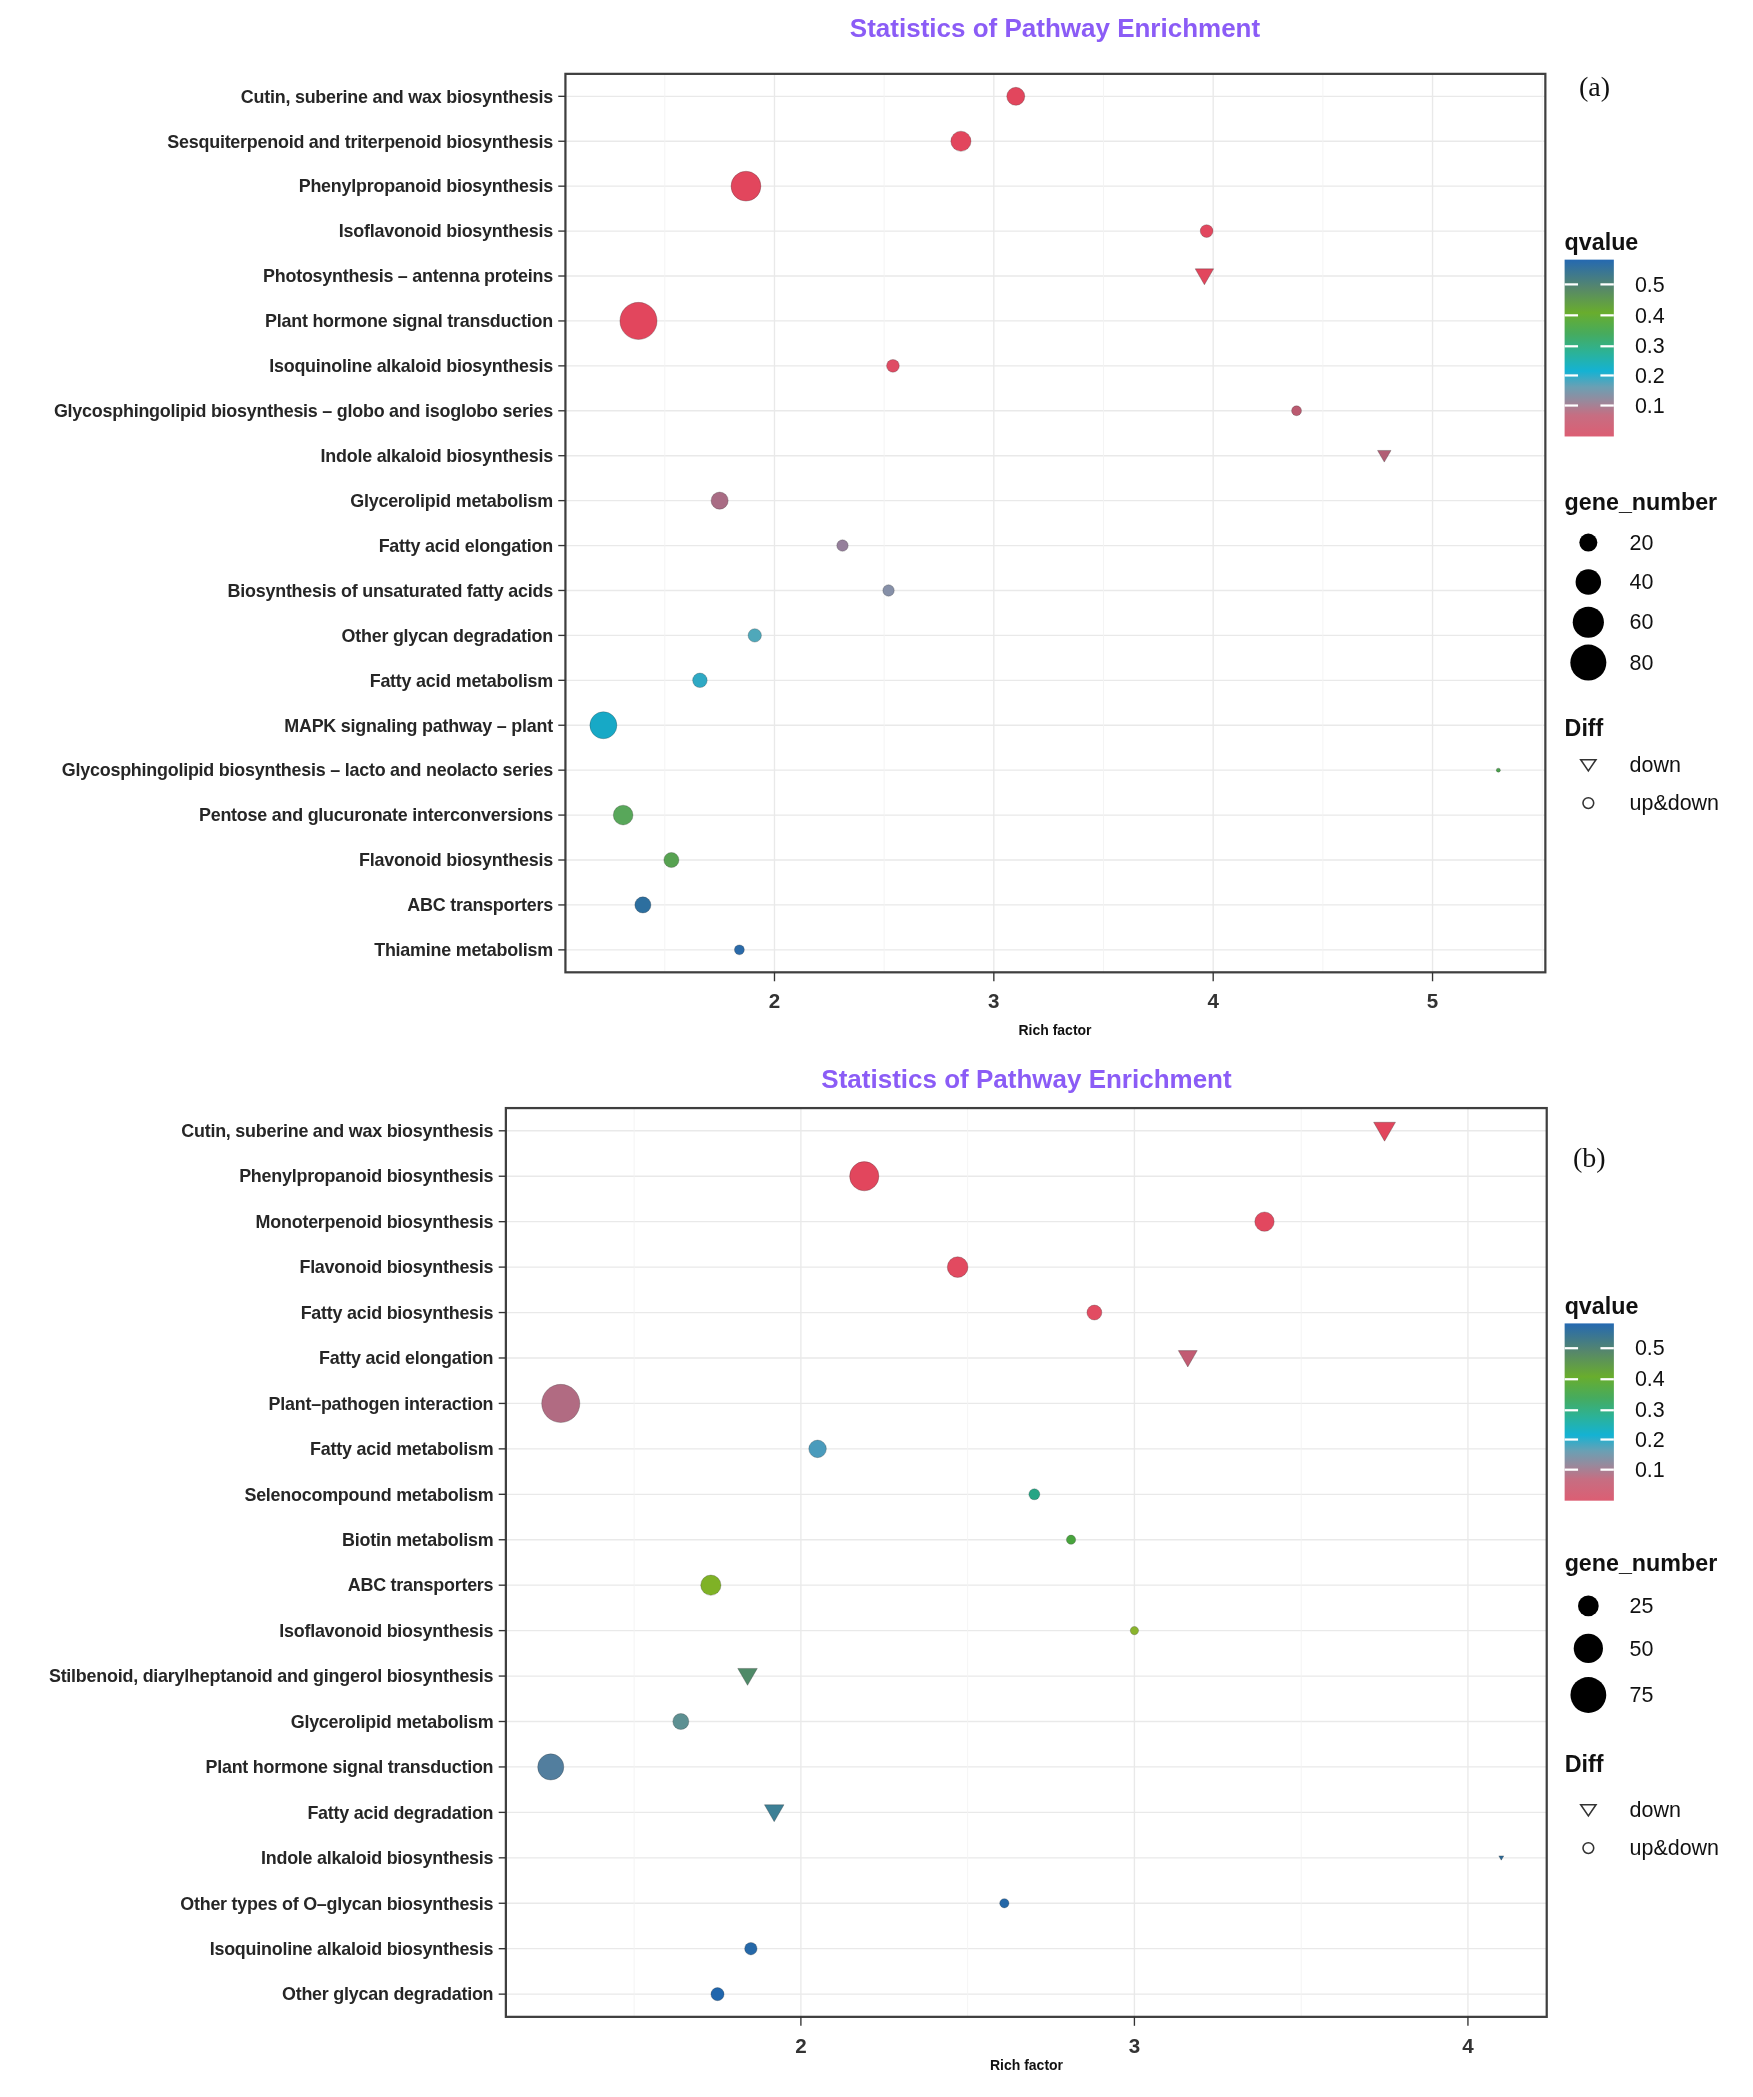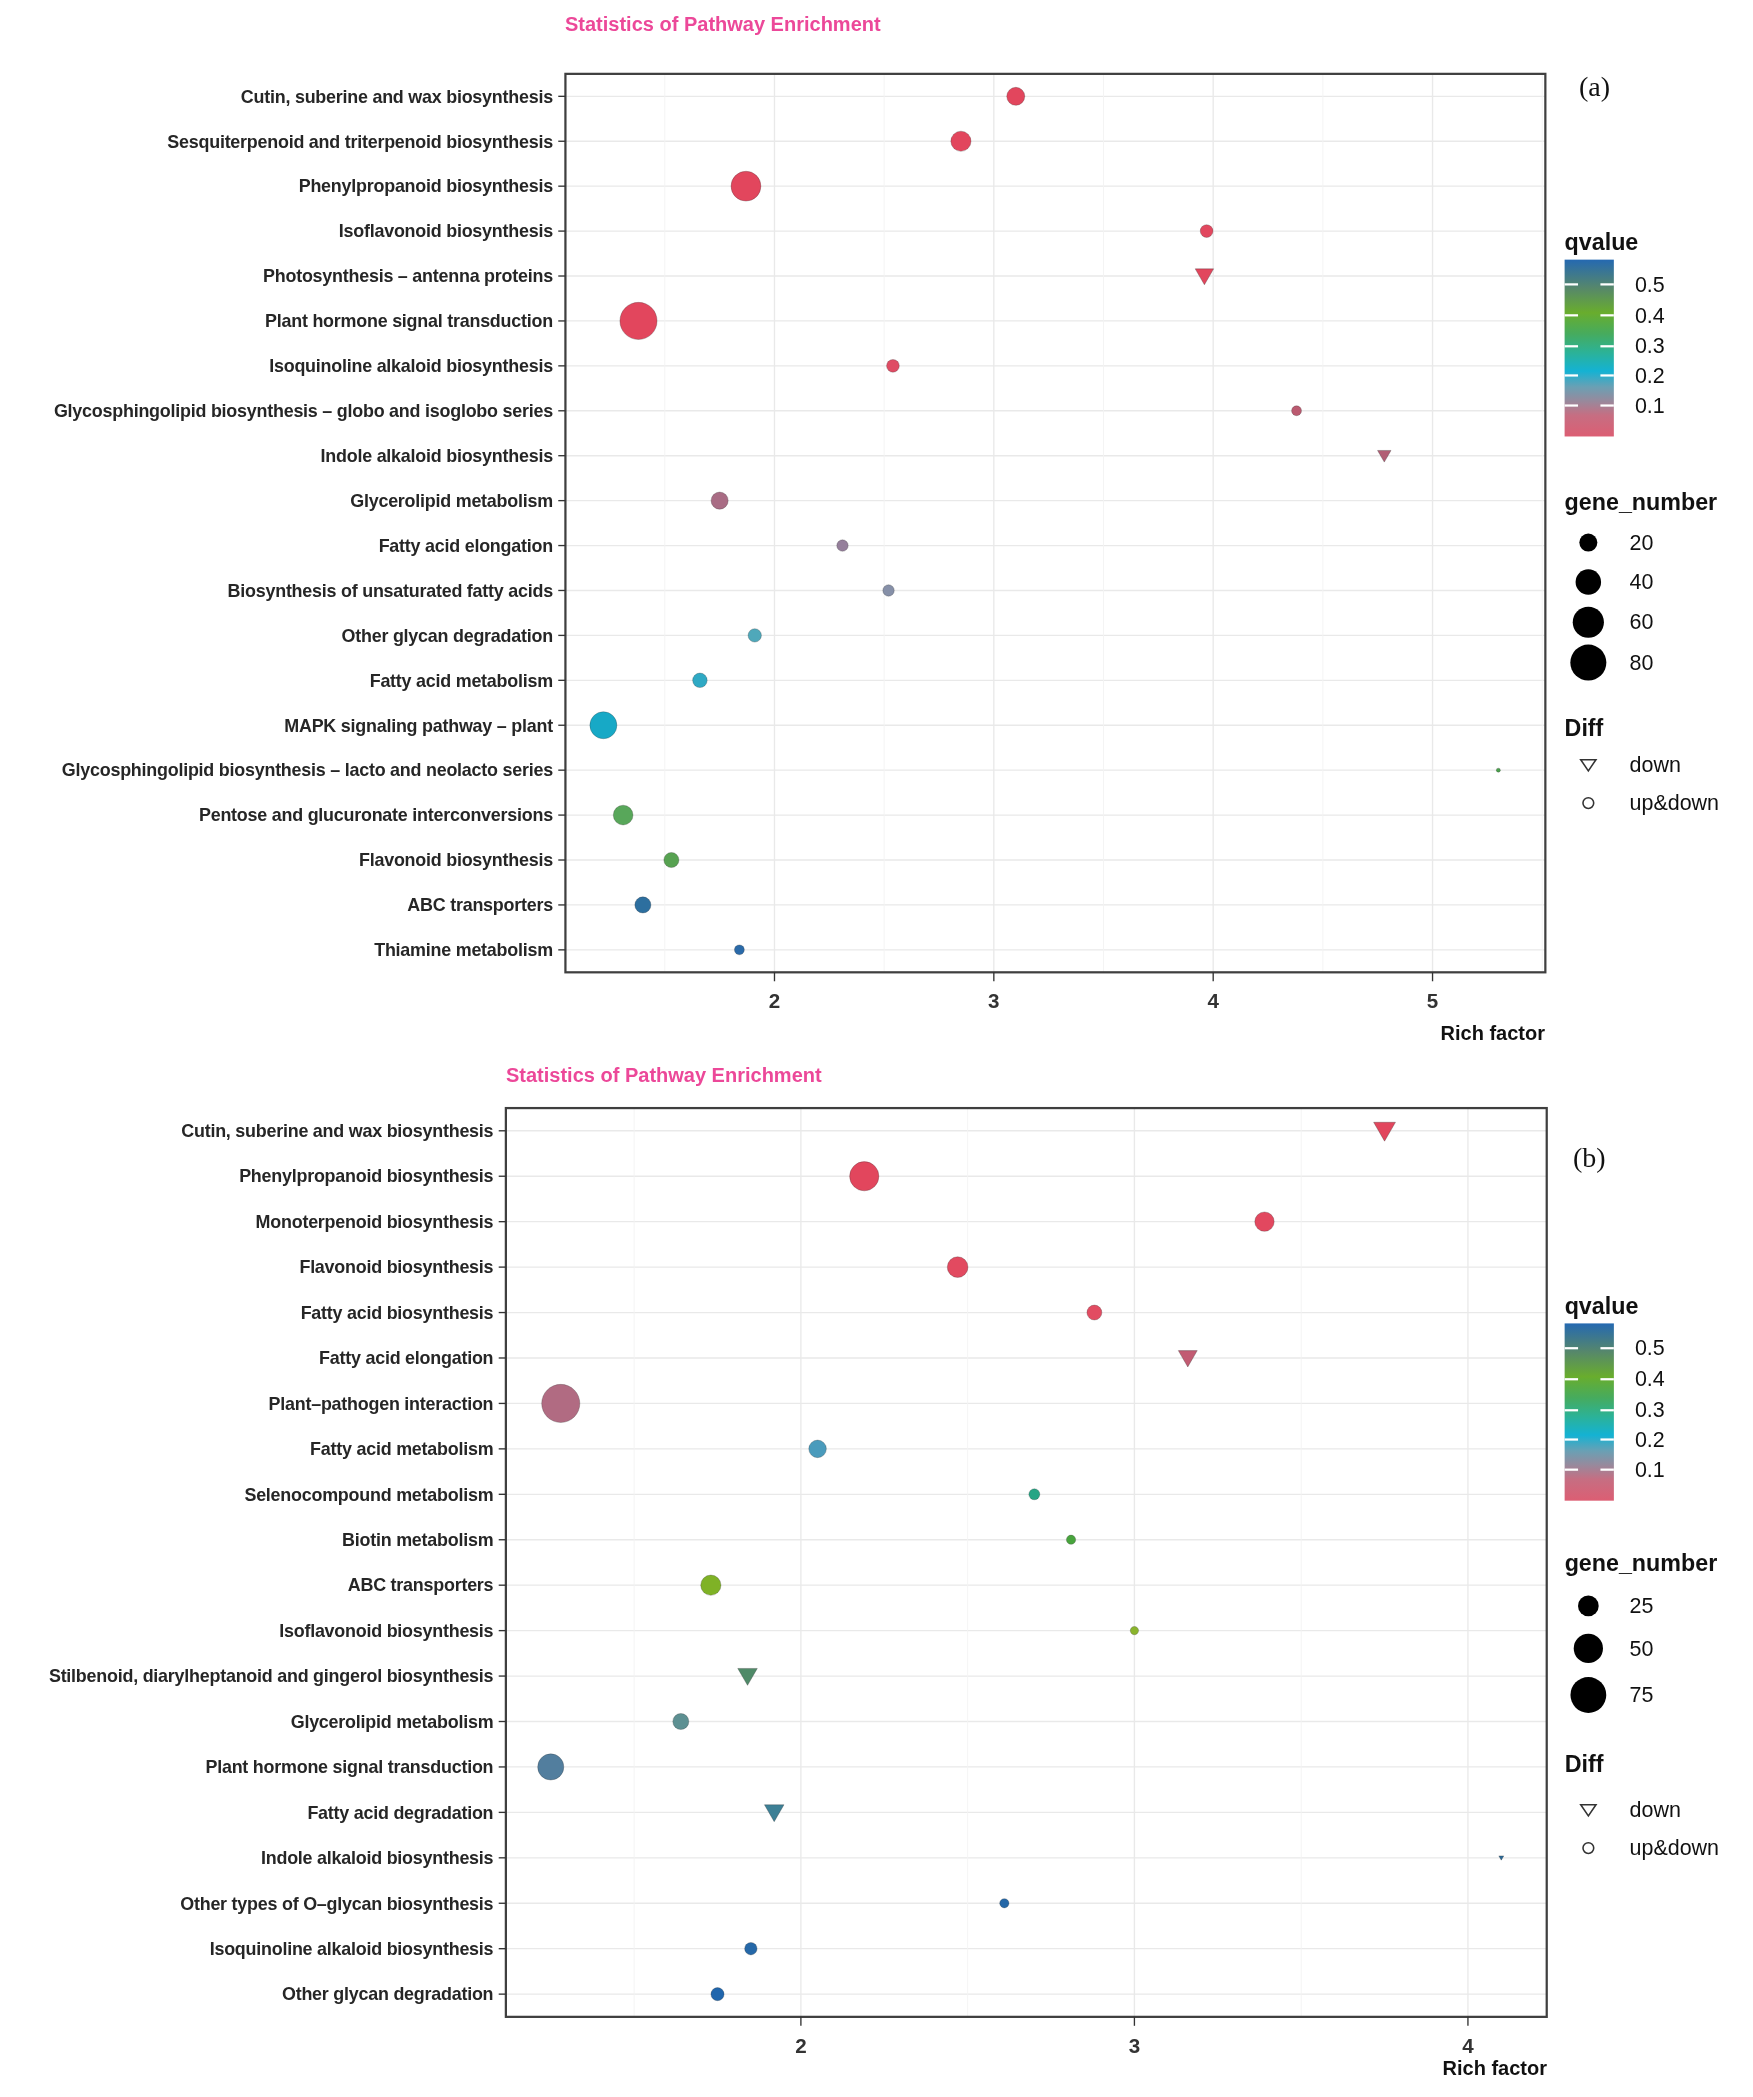--- a/index.html
+++ b/index.html
@@ -1,24 +1,24 @@
 <!DOCTYPE html>
 <html style="font-size:7.2px"><head>
 <meta charset="utf-8">
 <style>
   html,body{margin:0;padding:0;background:#ffffff;}
   .figure{position:relative;width:1754px;height:2097px;background:#ffffff;
           font-family:"Liberation Sans",sans-serif;overflow:hidden;}
   .figure svg{position:absolute;left:0;font-family:"Liberation Sans",sans-serif;}
   #svg-a{top:0;}
   #svg-b{top:1052px;}
-  .chart-title{position:absolute;font-size:20px;font-weight:700;color:#ec4899;text-align:left;}
+  .chart-title{position:absolute;font-size:26px;font-weight:700;color:#8b5cf6;text-align:center;}
   .title-a{left:565px;top:12.5px;width:980px;}
   .title-b{left:506px;top:1064px;width:1041px;}
-  .x-axis-title{position:absolute;font-size:20px;font-weight:700;color:#111;text-align:right;}
+  .x-axis-title{position:absolute;font-size:14px;font-weight:700;color:#111;text-align:center;}
   .xlabel-a{left:565px;top:1022px;width:980px;}
   .xlabel-b{left:506px;top:2057px;width:1041px;}
   .panel-label{position:absolute;font-family:"Liberation Serif",serif;font-size:28px;color:#111;}
   .plabel-a{left:1579px;top:71px;}
   .plabel-b{left:1573px;top:1142px;}
 </style>
 </head>
 <body>
 
 <div class="figure">

